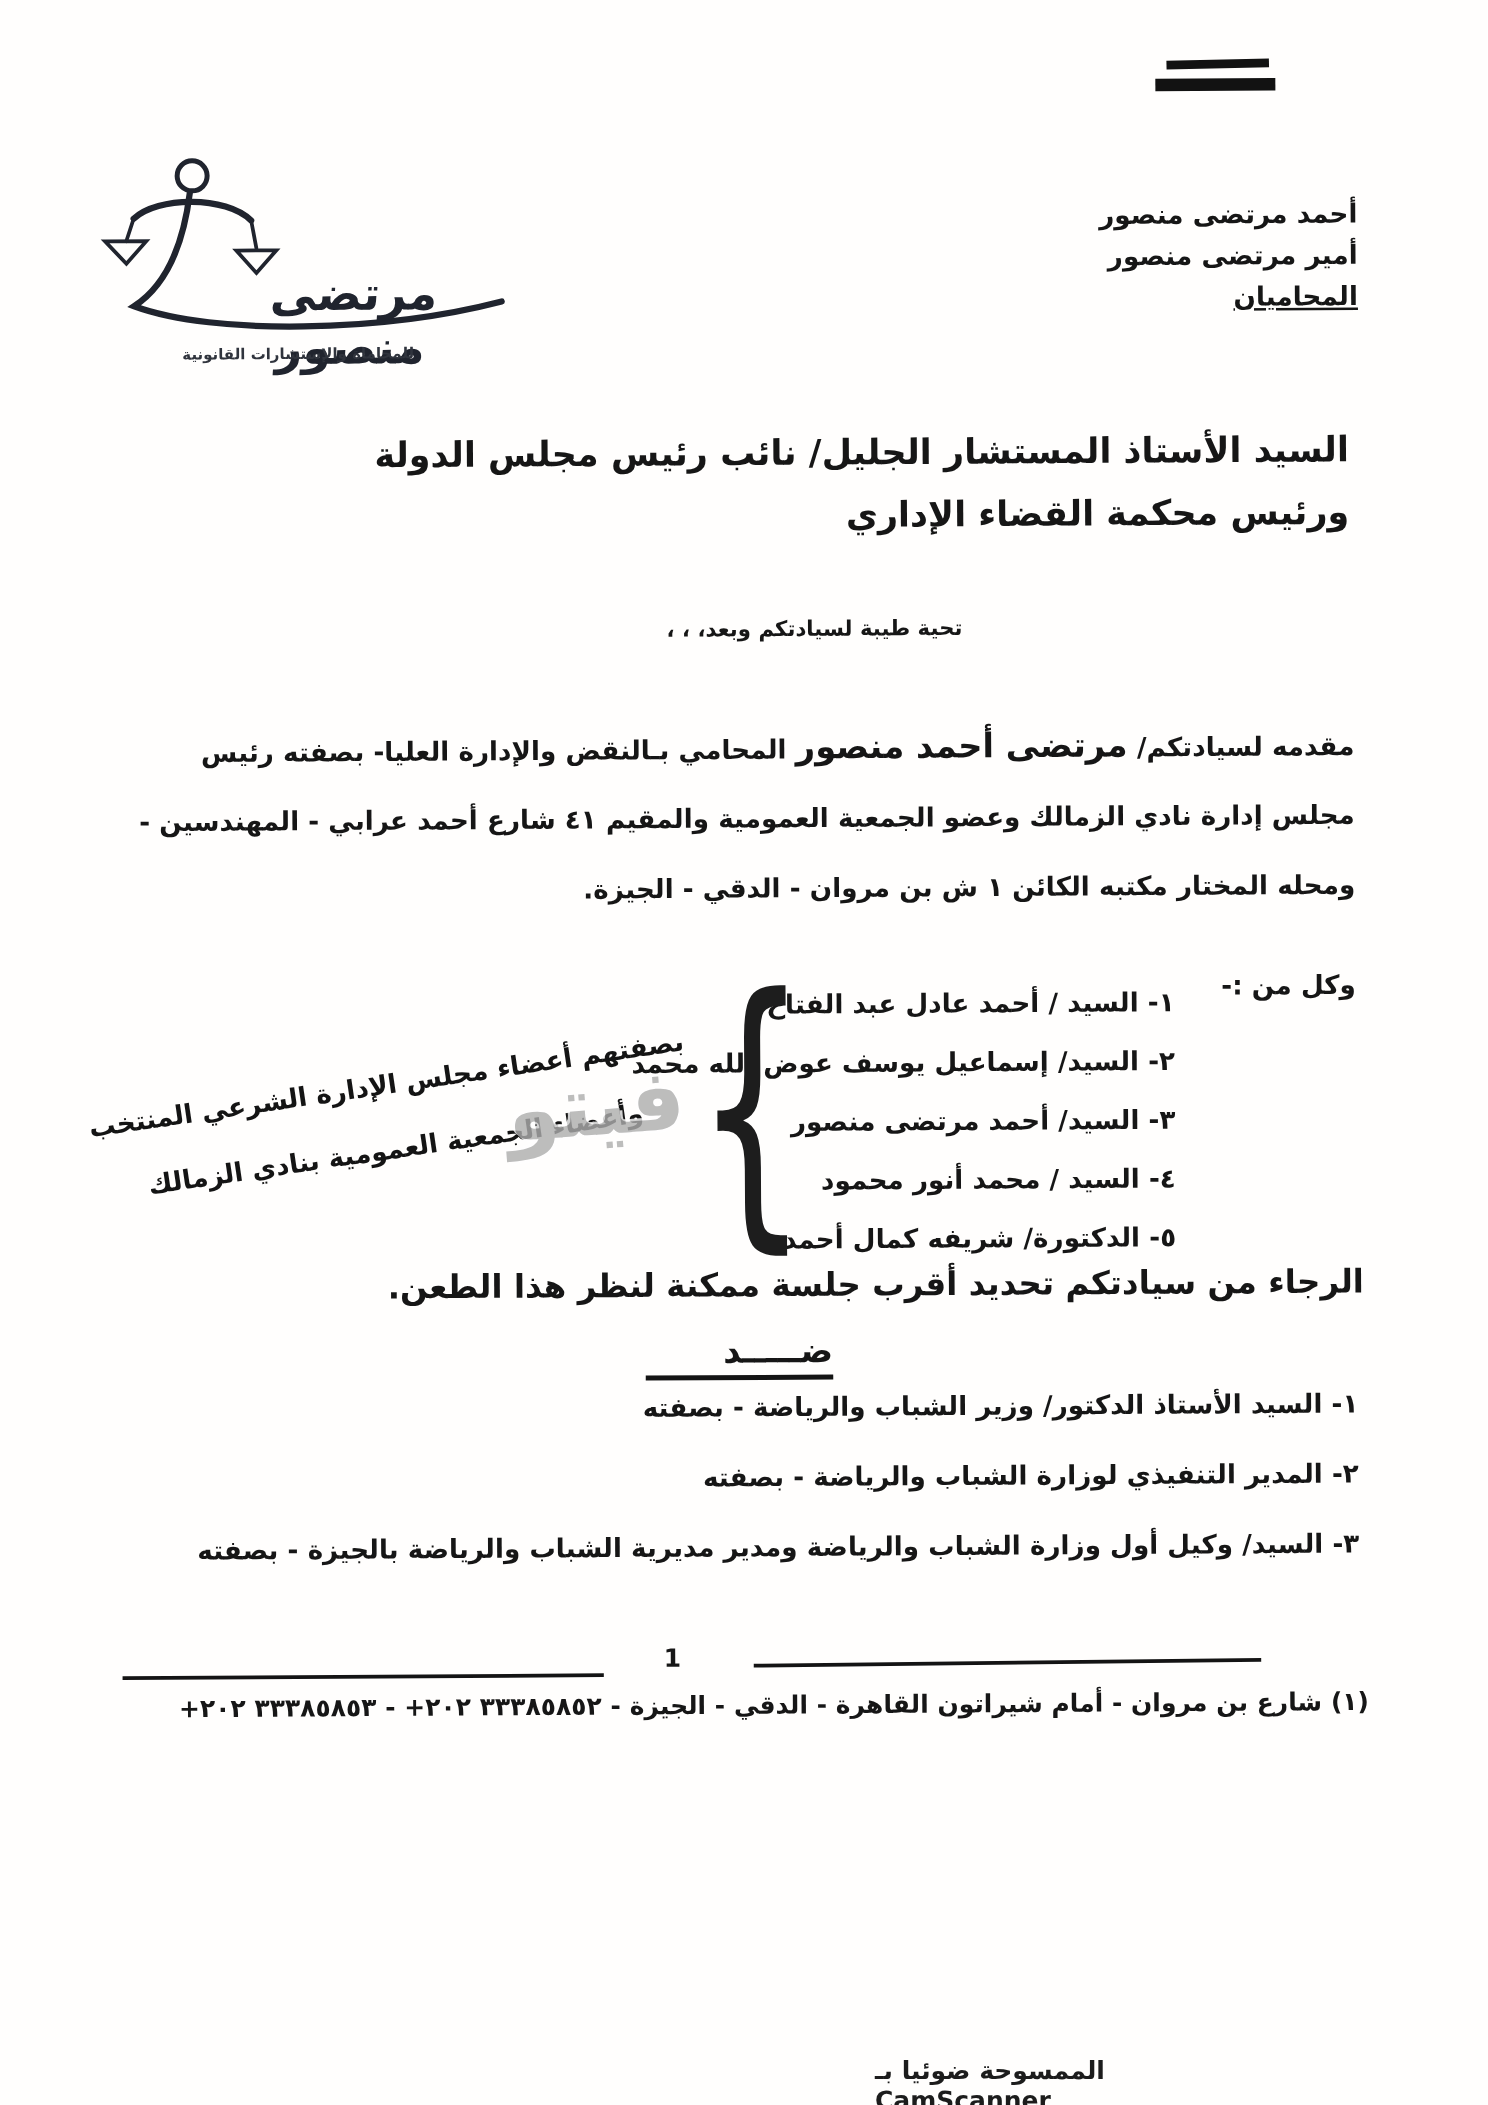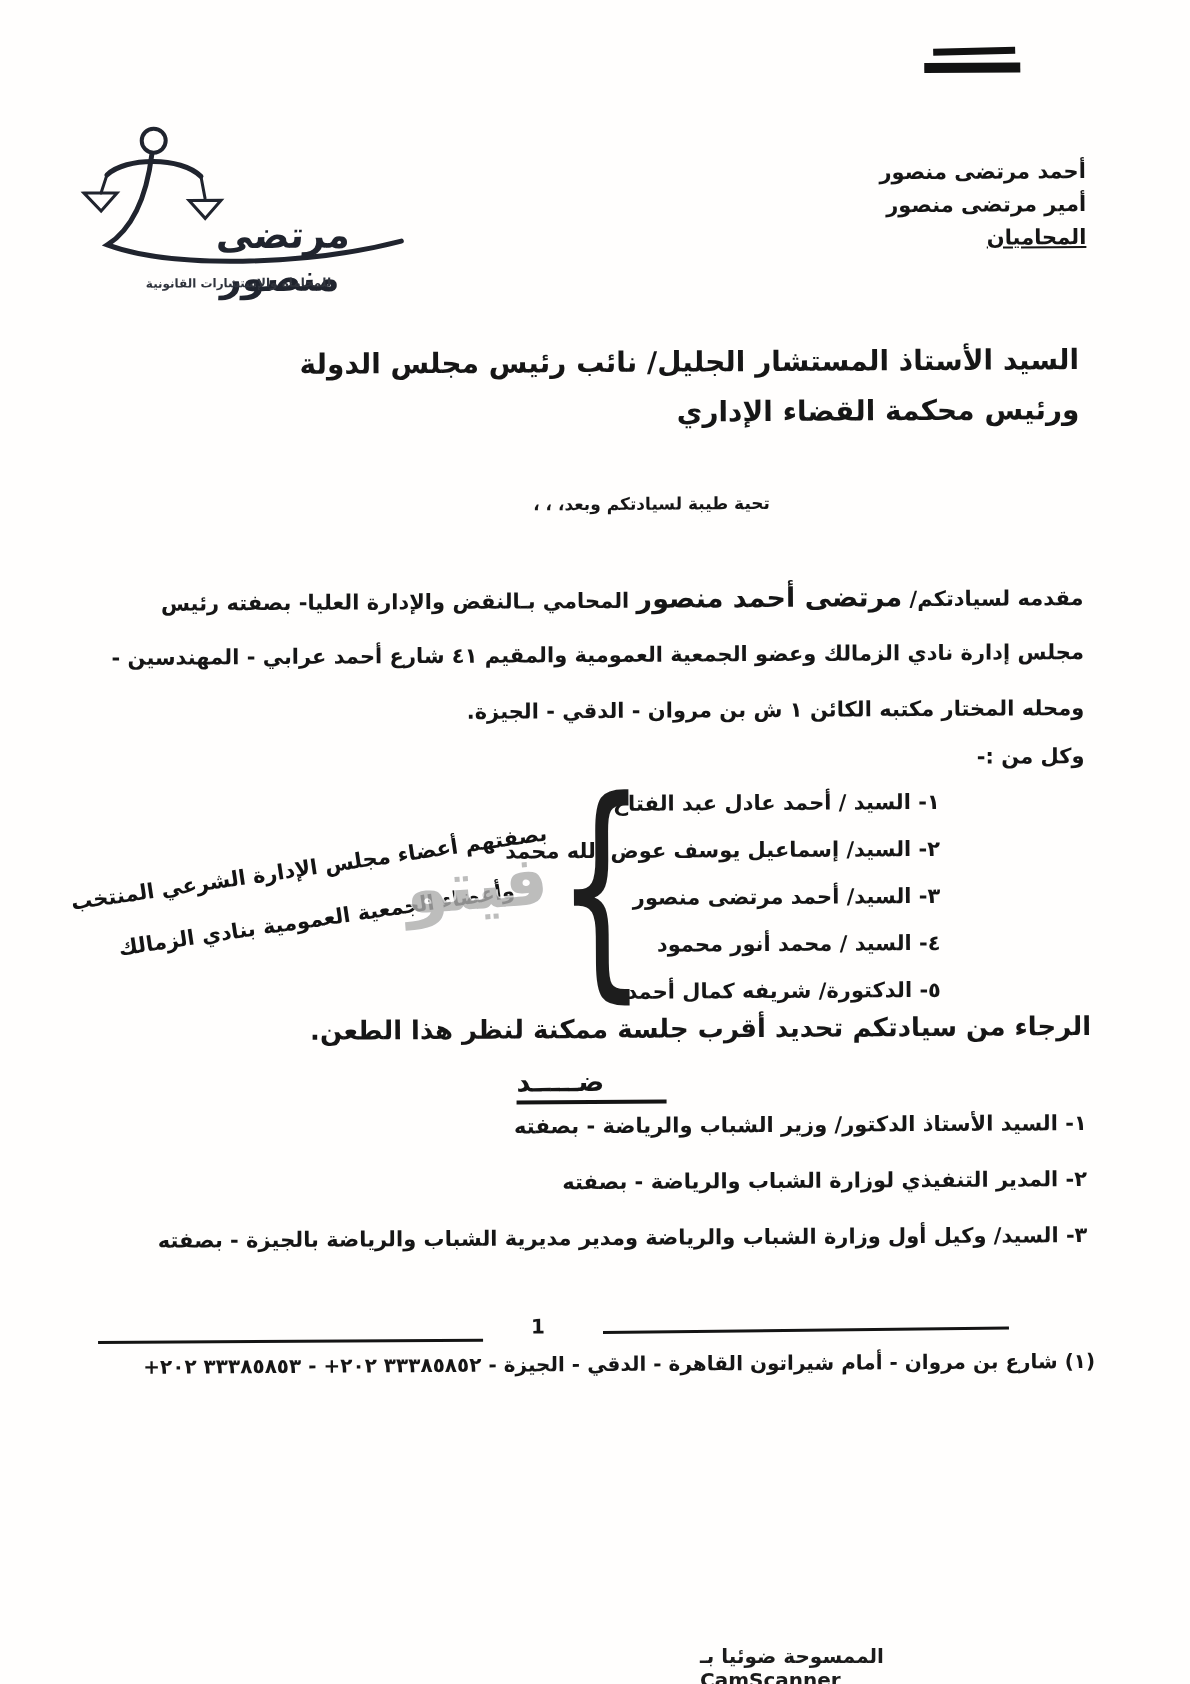--- a/index.html
+++ b/index.html
@@ -33,34 +33,34 @@
   .title-2 { top:396px; right:108px; font-size:28px; font-weight:bold; }
 
   .greeting { top:494px; right:418px; font-size:17px; font-weight:bold; }
 
   
   .intro-line { right:105px; font-size:21px; font-weight:bold; line-height:34px; }
   .intro-1 { top:582px; }
   .intro-1 .big-name { font-size:27px; }
   .intro-2 { top:638px; }
   .intro-3 { top:694px; }
-  .intro-4 { top:742px; }
+  .intro-4 { top:774px; }
 
   
   .appellant { position:absolute; right:250px; font-size:21px; font-weight:bold; }
   .brace { position:absolute; left:528px; top:772px; font-size:230px; line-height:230px;
            font-weight:400; color:#1d1d1d; transform:scale(0.62,1.02); direction:ltr; }
   .side-note { position:absolute; left:70px; top:840px; width:485px; transform:rotate(-8deg);
                font-size:21px; font-weight:bold; text-align:center; line-height:52px; color:#141414; }
   .watermark { position:absolute; left:405px; top:845px; font-size:68px; font-weight:bold;
                color:#adadad; opacity:0.8; transform:rotate(-4deg); z-index:6;
                text-shadow:2px 2px 0 #ffffff,-2px -2px 0 #ffffff; }
 
   .request { top:1014px; right:100px; font-size:26px; font-weight:bold; }
-  .versus  { top:1066px; left:515px; width:150px; text-align:left; font-size:27px; font-weight:bold;
+  .versus  { top:1066px; left:515px; width:150px; text-align:right; font-size:27px; font-weight:bold;
              border-bottom:4px solid #141414; padding-bottom:3px; }
 
   .respondent { position:absolute; right:105px; font-size:21px; font-weight:bold; }
 
   
   .page-num   { top:1314px; left:528px; font-size:20px; font-weight:bold; direction:ltr; }
   .rule-left  { left:95px;  top:1338px; width:385px; height:3px; background:#141414; }
   .rule-right { left:600px; top:1330px; width:406px; height:3px; background:#141414; transform:rotate(-0.3deg); }
   .address    { top:1352px; right:98px; font-size:20px; font-weight:bold; }
 

